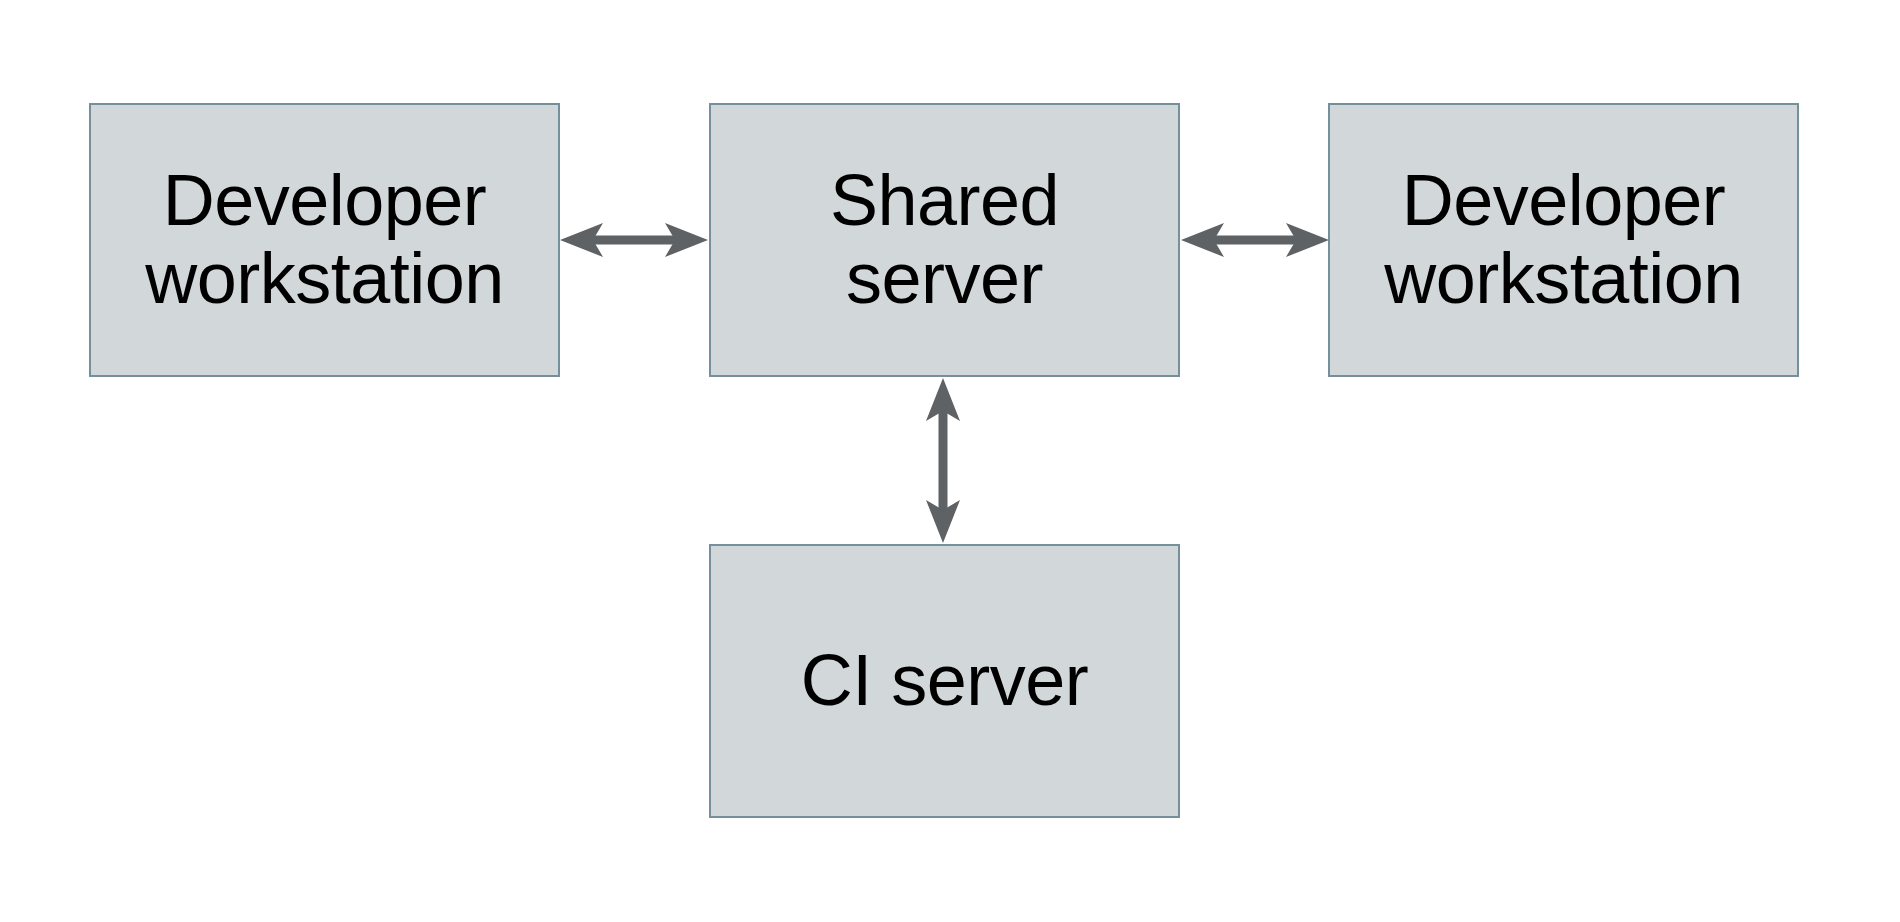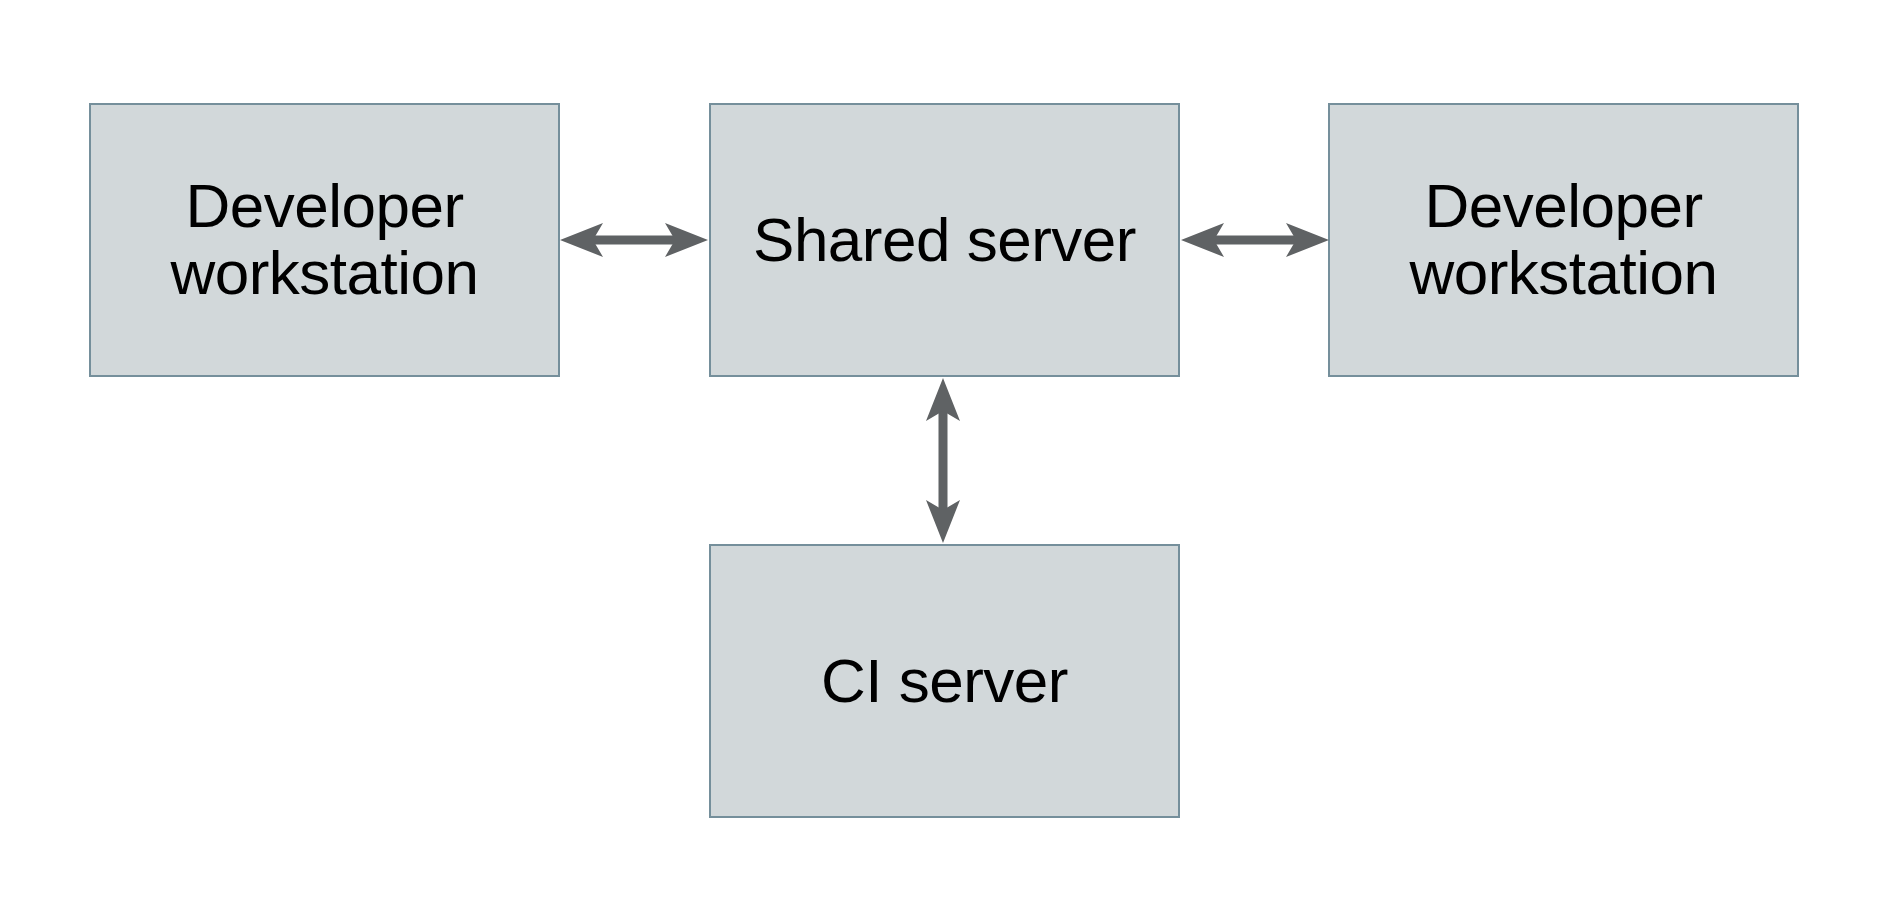--- a/index.html
+++ b/index.html
@@ -26,21 +26,21 @@
     width: 471px; height: 274px;
     background: var(--node-fill);
     border: 2px solid var(--node-border);
     display: flex;
     align-items: center;
     justify-content: center;
     text-align: center;
     padding: 0 20px;
   }
   .node-label {
-    font-size: 62px;
+    font-size: 72px;
     line-height: 1.08;
     color: var(--text);
     letter-spacing: -0.5px;
   }
   #node-dev-left   { left: 89px;   top: 103px; }
   #node-cache      { left: 709px;  top: 103px; }
   #node-dev-right  { left: 1328px; top: 103px; }
   #node-ci         { left: 709px;  top: 544px; align-items: center; }
 
   .arrow { position: absolute; }

